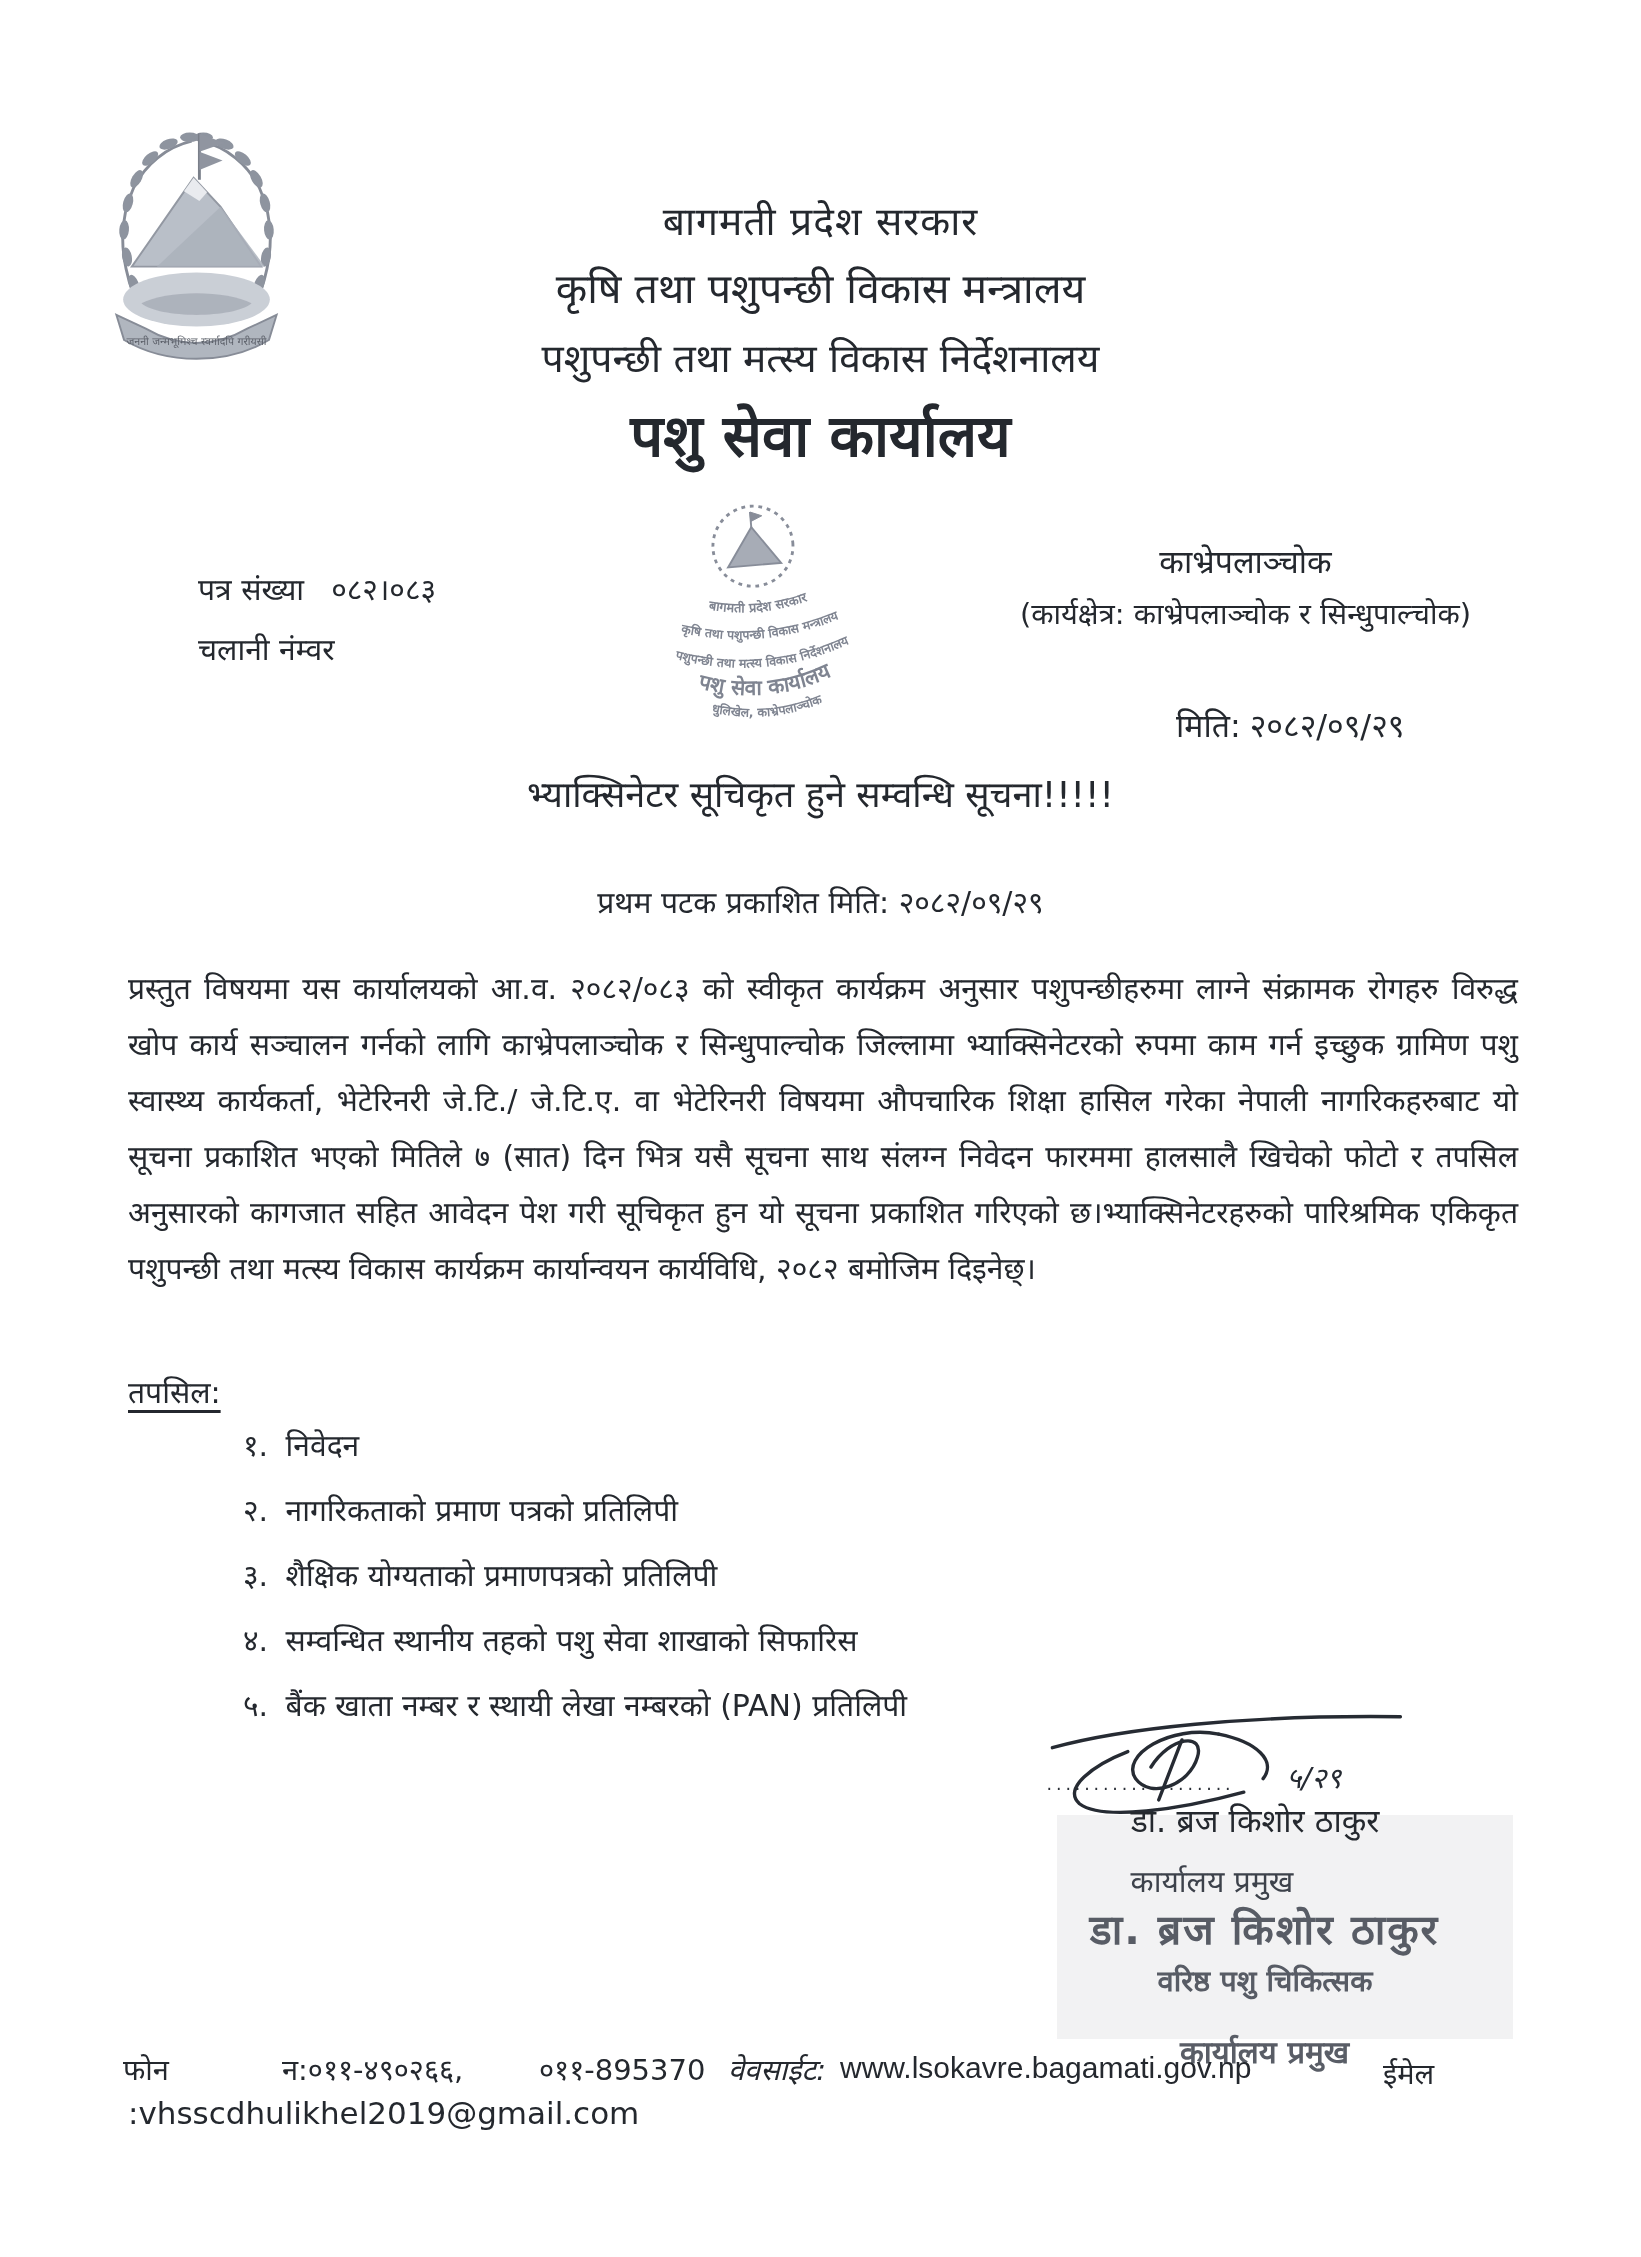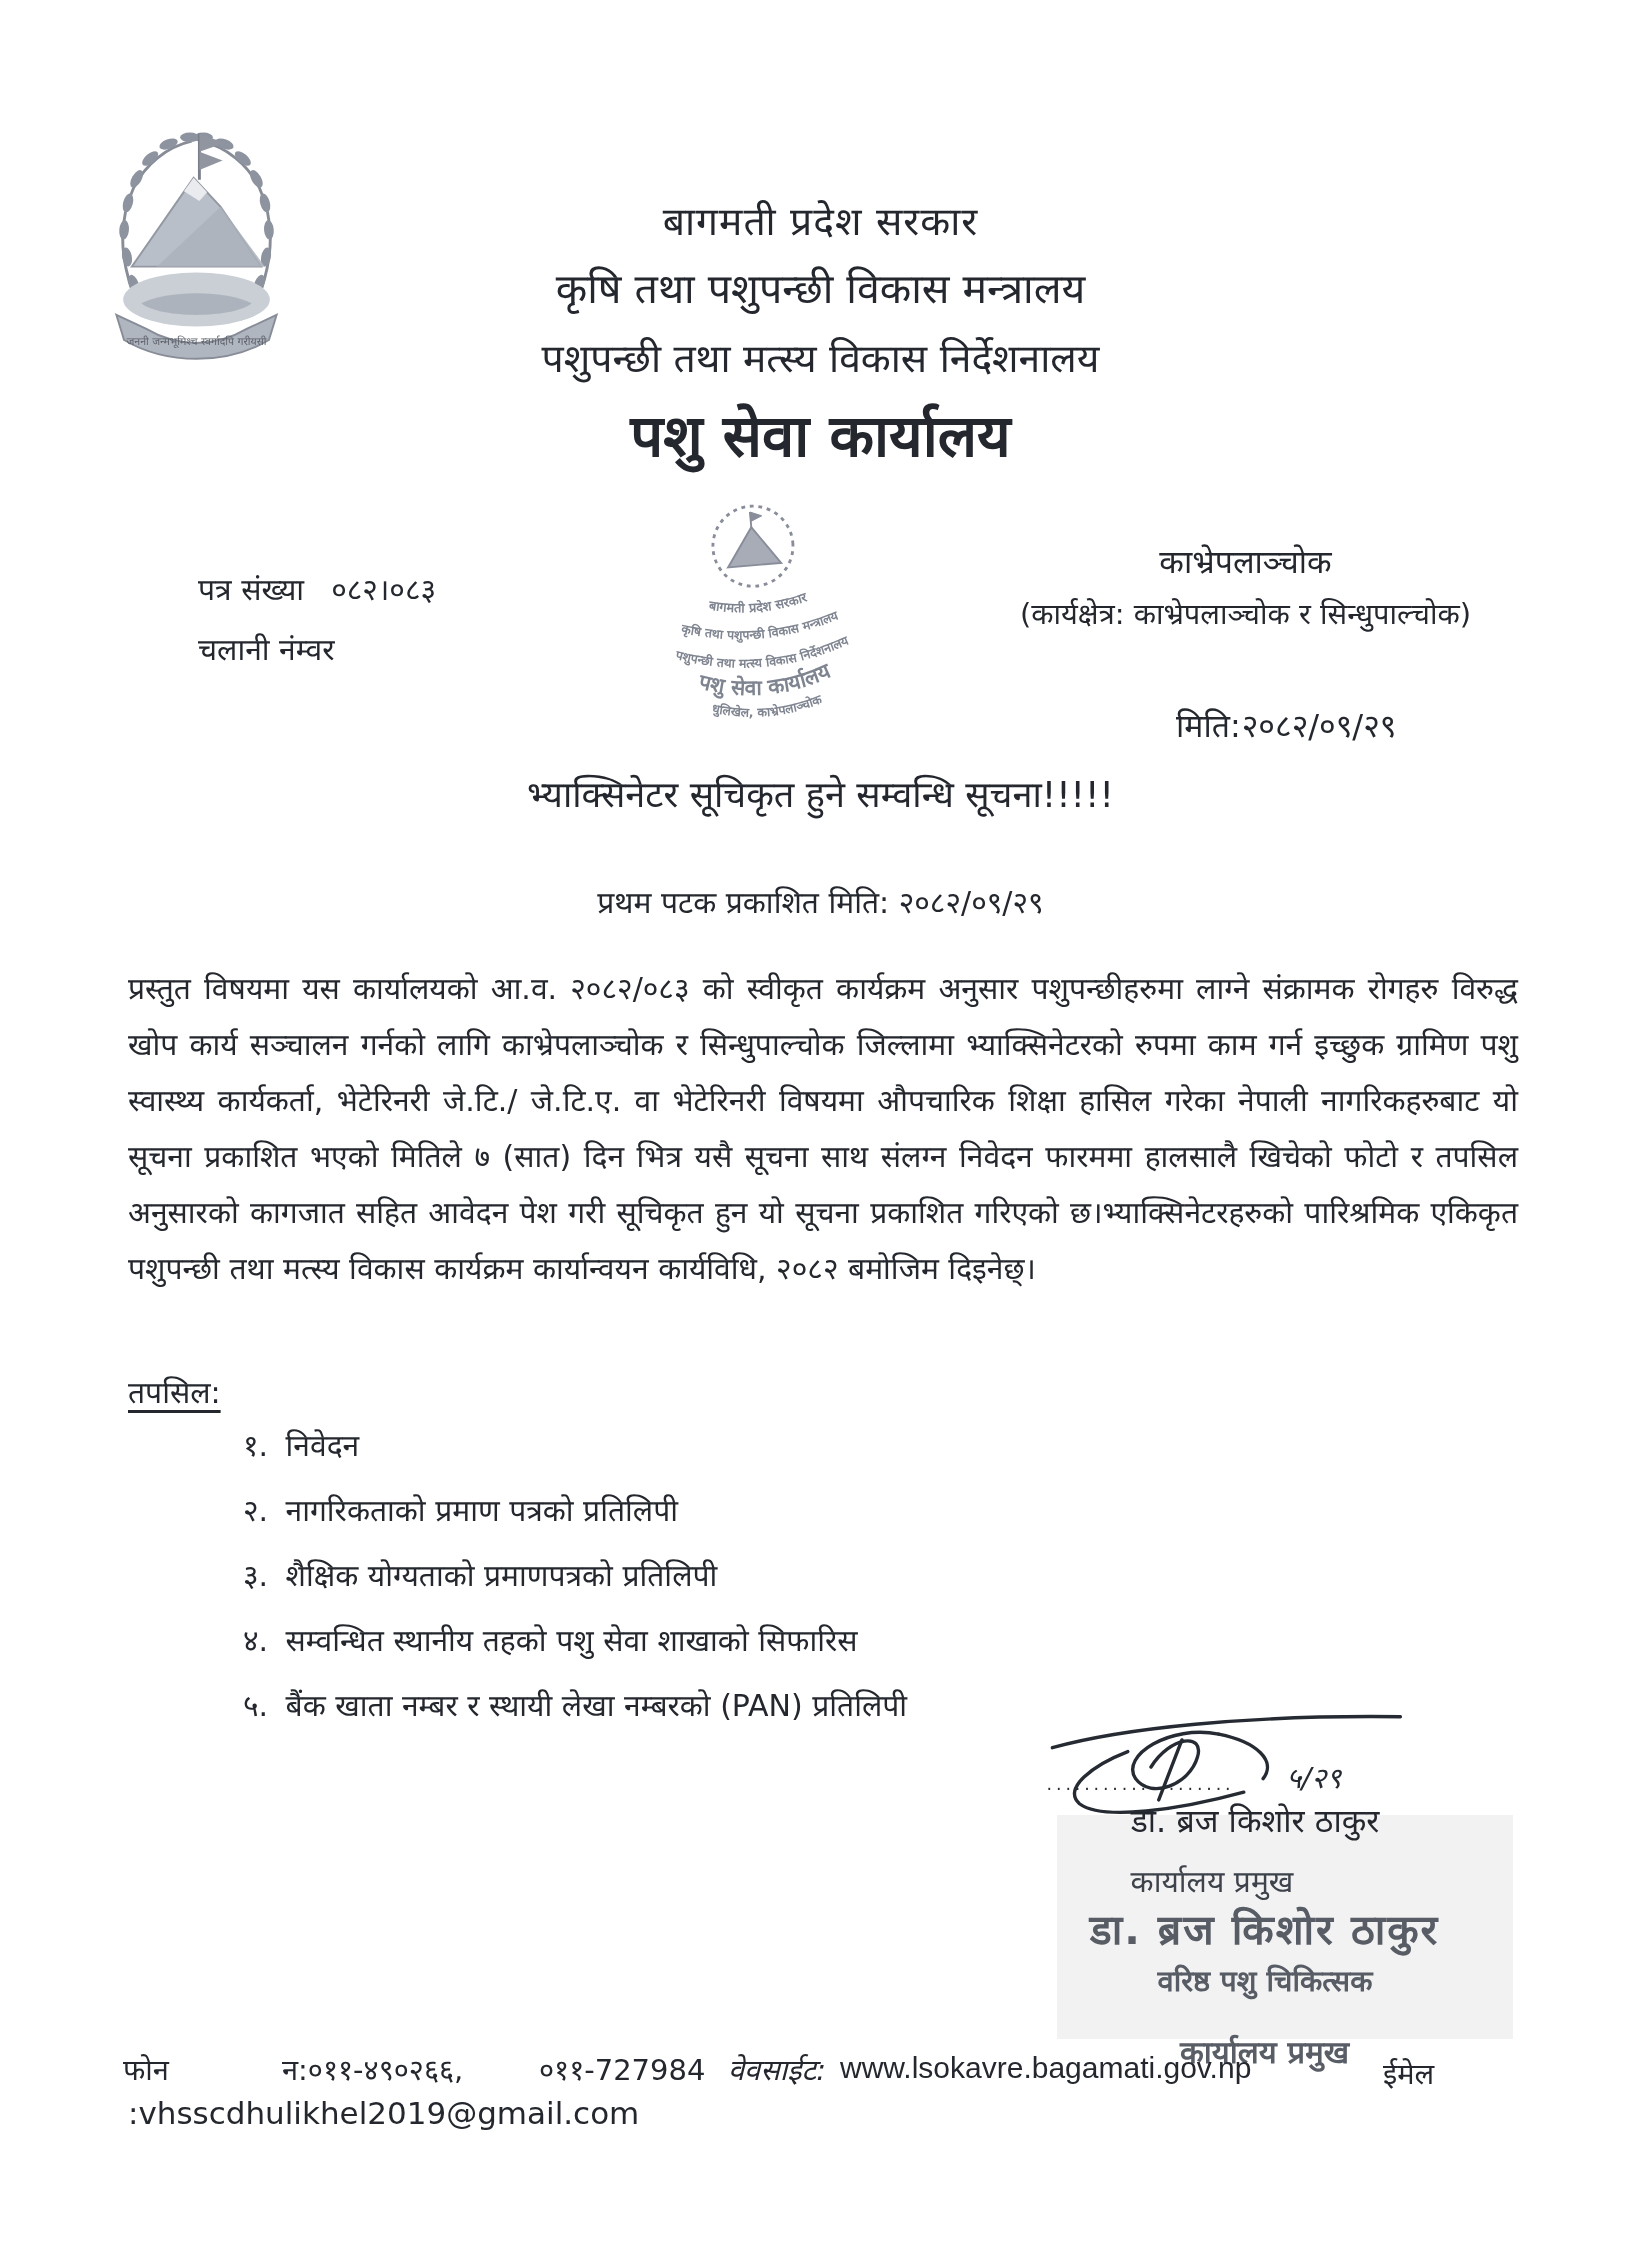--- a/index.html
+++ b/index.html
@@ -15,21 +15,21 @@
   .hl2{top:259px;font-size:41px;}
   .hl3{top:330px;font-size:39px;}
   .hl4{top:394px;font-size:58px;font-weight:600;}
   
   .refline{left:198px;top:568px;font-size:30px;}
   .refline .val{margin-left:27px;}
   .chalani{left:198px;top:628px;font-size:30px;}
   .district{left:1004px;width:483px;top:539px;font-size:32px;text-align:center;}
   .jurisdiction{left:975px;width:541px;top:593px;font-size:29px;text-align:center;}
   .dateline{left:1176px;top:703px;font-size:32px;}
-  .dateline .val{margin-left:1px;}
+  .dateline .val{margin-left:9px;}
   
   .subject{top:769px;font-size:36px;font-weight:500;}
   .published{top:881px;font-size:30px;}
   
   .bodypar{
     left:128px;top:961px;width:1390px;
     font-size:30px;line-height:56px;text-align:justify;
   }
   .tapasil{left:128px;top:1371px;font-size:30px;text-decoration:underline;text-underline-offset:6.8px;}
   .list{left:243px;top:1412px;font-size:30px;}
@@ -195,20 +195,20 @@
 
   <div class="abs sig-name">डा. ब्रज किशोर ठाकुर</div>
   <div class="abs sig-title">कार्यालय प्रमुख</div>
 
   <div class="abs stamp st1">डा. ब्रज किशोर ठाकुर</div>
   <div class="abs stamp st2">वरिष्ठ पशु चिकित्सक</div>
   <div class="abs stamp st4">कार्यालय प्रमुख</div>
 
   <div class="abs foot f-phone-label">फोन</div>
   <div class="abs foot f-phone1">न:०११-४९०२६६,</div>
-  <div class="abs foot f-phone2">०११-727984</div>
+  <div class="abs foot f-phone2">०११-895370</div>
   <div class="abs foot f-weblabel">वेवसाईट:</div>
   <div class="abs f-website">www.lsokavre.bagamati.gov.np</div>
   <div class="abs foot f-emaillabel">ईमेल</div>
   <div class="abs f-email">:vhsscdhulikhel2019@gmail.com</div>
 
 </div>
 
 
 </body></html>

